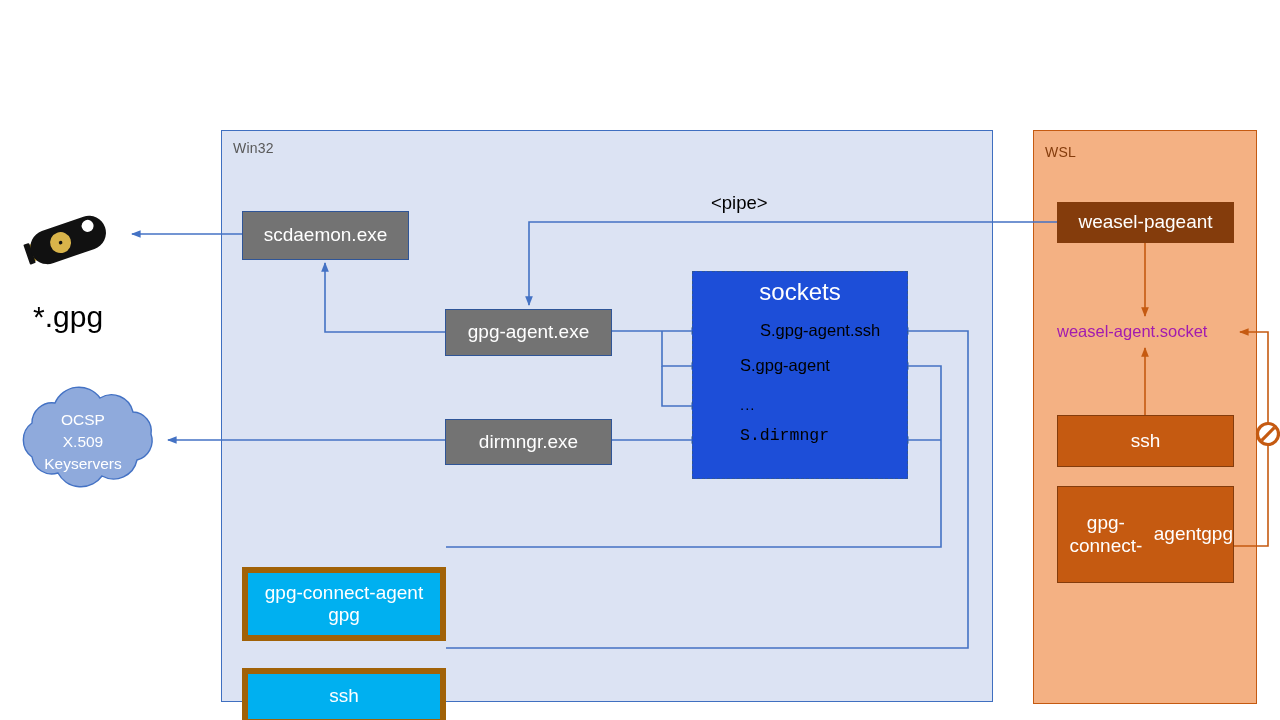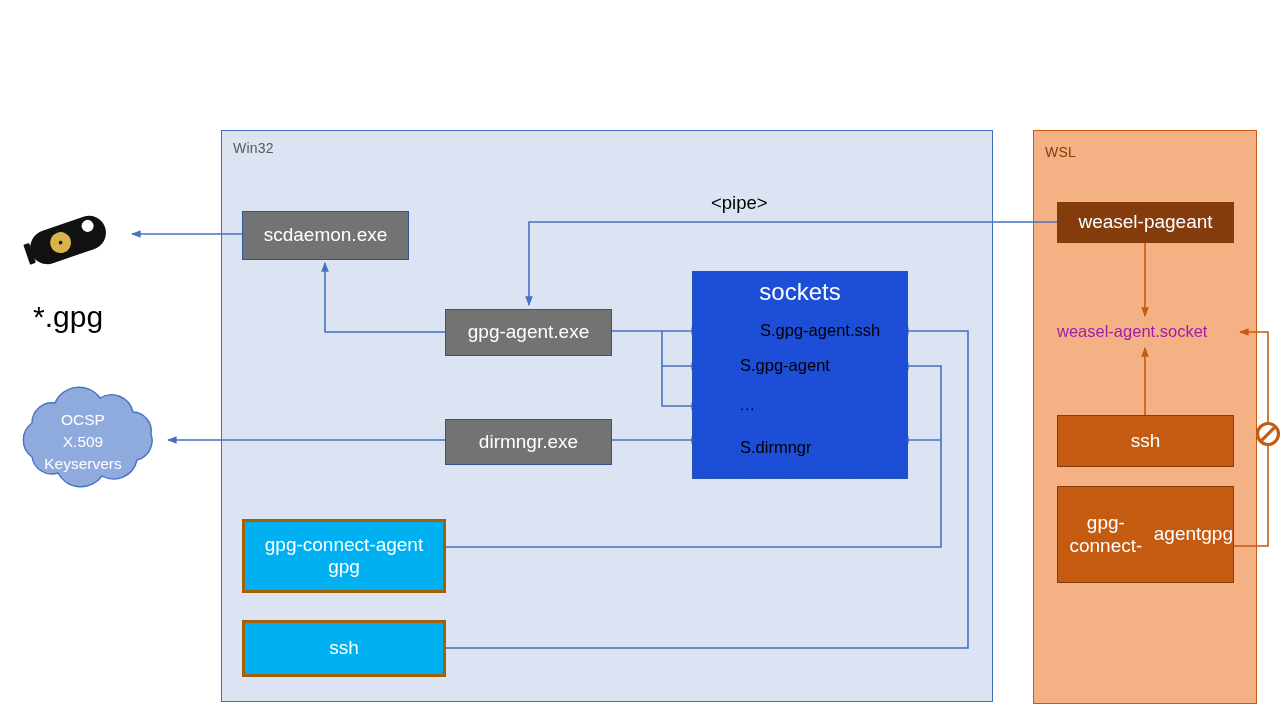--- a/index.html
+++ b/index.html
@@ -27,21 +27,21 @@
   }
   .label-win32{left:233px;top:140px;}
   .label-wsl{left:1045px;top:144px;color:#843C0C;}
 
   
   .box{
     display:flex;align-items:center;justify-content:center;
     text-align:center;color:#ffffff;line-height:1.18;
   }
   .box-blue{background:#737373;border:1px solid #2F5597;font-size:19px;}
-  .box-cyan{background:#00B0F0;border:3px solid #a16207;font-size:19px;}
+  .box-cyan{background:#00B0F0;border:6px solid #a16207;font-size:19px;margin-top:48px;}
   .box-brown-dark{background:#843C0C;border:1px solid #843C0C;font-size:19px;}
   .box-orange{background:#C55A11;border:1px solid #843C0C;font-size:19px;}
 
   .bx-scdaemon{left:242px;top:211px;width:167px;height:49px;}
   .bx-gpgagent{left:445px;top:309px;width:167px;height:47px;}
   .bx-dirmngr{left:445px;top:419px;width:167px;height:46px;}
   .bx-gca-win{left:242px;top:519px;width:204px;height:74px;}
   .bx-ssh-win{left:242px;top:620px;width:204px;height:57px;}
 
   .bx-pageant{left:1057px;top:202px;width:177px;height:41px;}
@@ -58,21 +58,21 @@
     position:absolute;left:0;top:6px;width:100%;
     text-align:center;color:#ffffff;font-size:24px;
   }
   .socket-item{
     position:absolute;left:47px;color:#000000;font-size:16.5px;
     white-space:nowrap;
   }
   .si-1{top:49px;margin-left:20px;}
   .si-2{top:84px;}
   .si-3{top:124px;font-size:15px;letter-spacing:1px;}
-  .si-4{top:166px;}
+  .si-4{top:154px;font-family:Liberation Mono, monospace;}
 
   
   .txt-pipe{left:711px;top:192px;font-size:18.5px;color:#000;}
   .txt-gpgfile{left:33px;top:300px;font-size:30px;color:#000;}
   .txt-weasel-socket{left:1057px;top:322px;font-size:16.5px;color:#a21caf;white-space:nowrap;}
 
   
   .cloud-wrap{left:-2px;top:383px;width:170px;height:125px;}
   .cloud-text{
     position:absolute;left:0;top:26px;width:100%;

